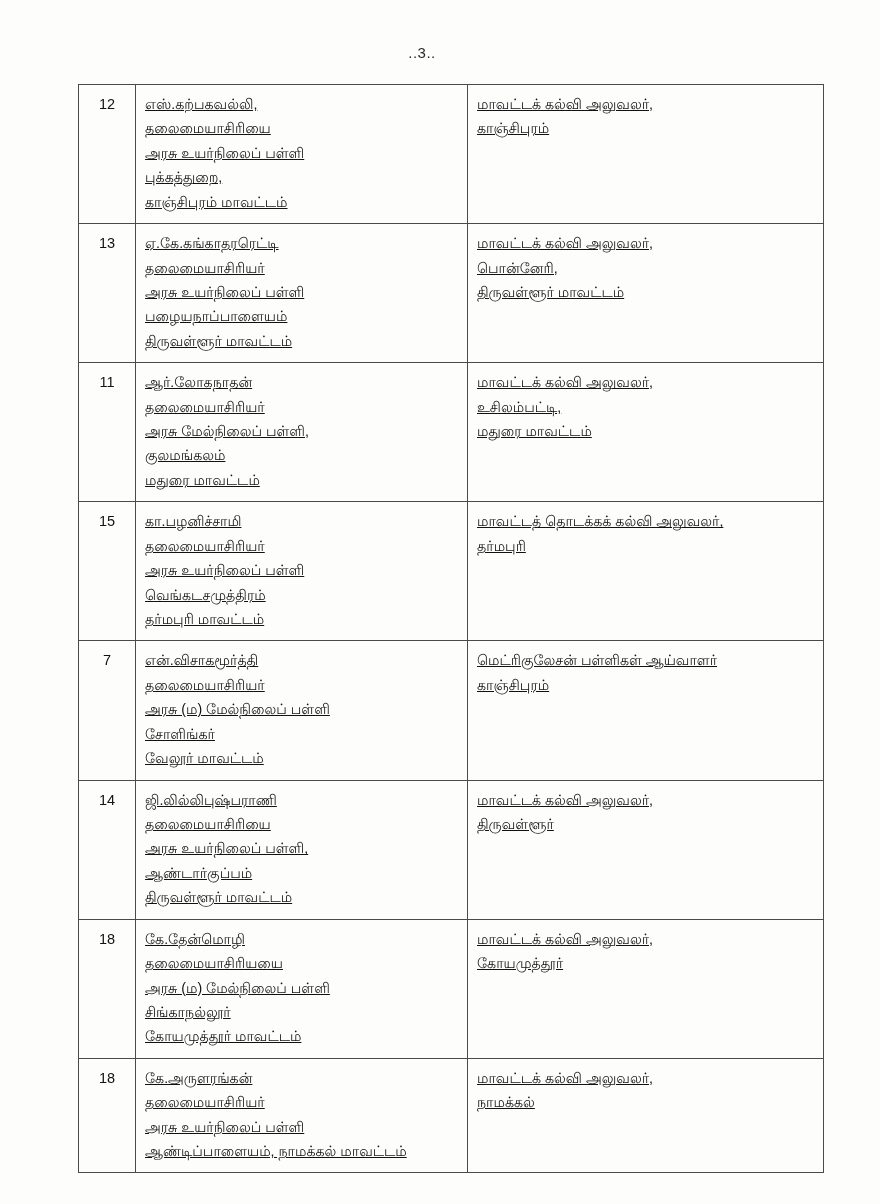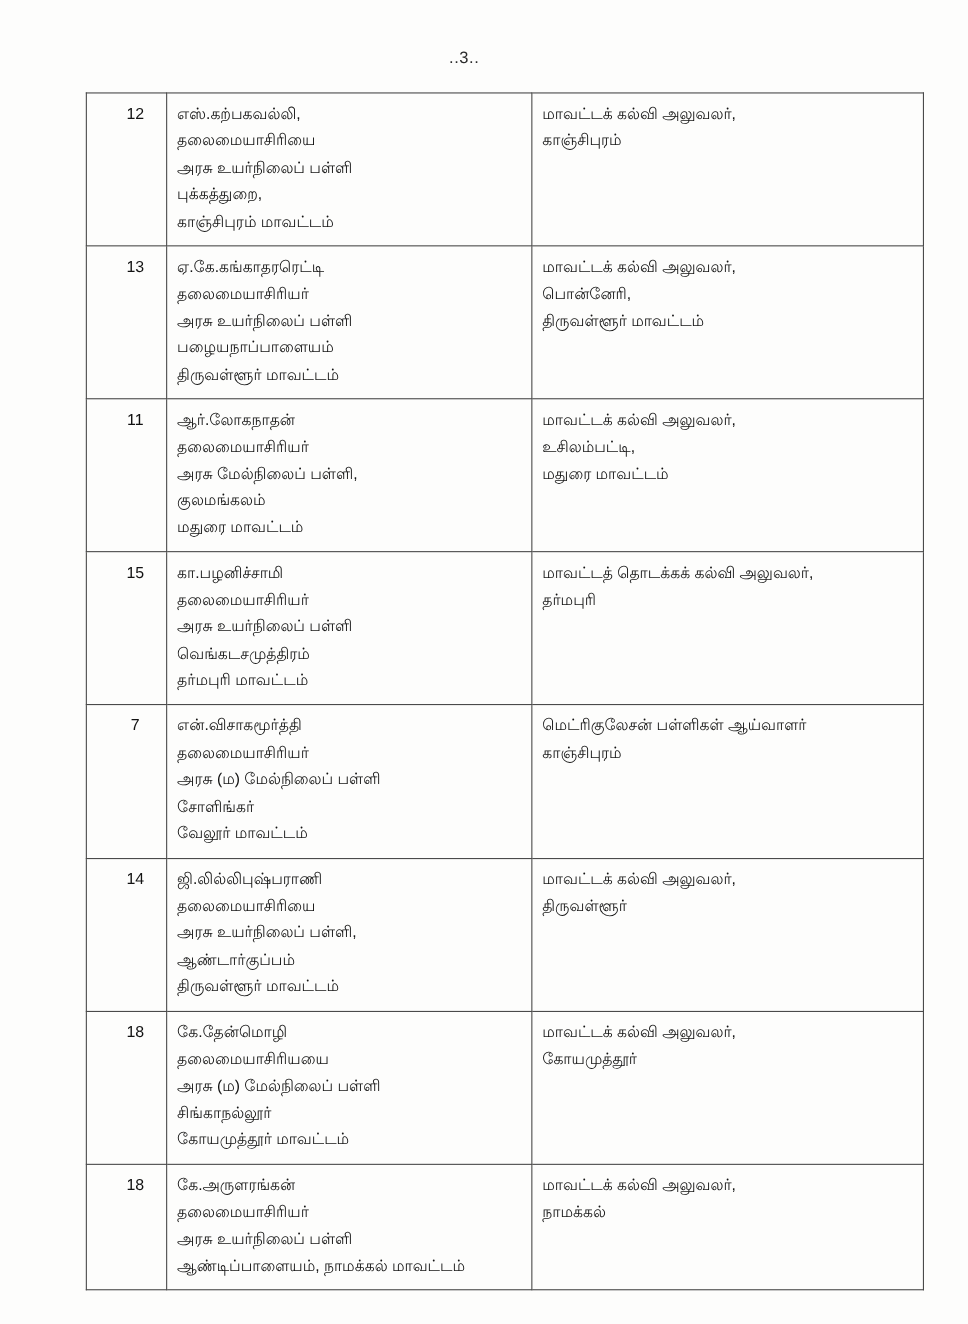--- a/index.html
+++ b/index.html
@@ -44,33 +44,34 @@
     border: 1px solid #4a4a4a;
     vertical-align: top;
     padding: 7px 9px 9px 9px;
     font-size: 14.2px;
     line-height: 1.72;
     color: #121212;
   }
   td.col-sno {
     width: 52px;
     text-align: center;
-    padding-left: 18px;
+    padding-left: 2px;
     padding-right: 2px;
     font-size: 14.5px;
   }
   td.col-officer {
     width: 313px;
   }
   td.col-authority {
     width: 337px;
   }
   .line {
     display: block;
     white-space: nowrap;
+    text-decoration: underline;
   }
   .filler {
     display: block;
     visibility: hidden;
   }
 </style>
 </head>
 <body>
 
 <div class="page">

